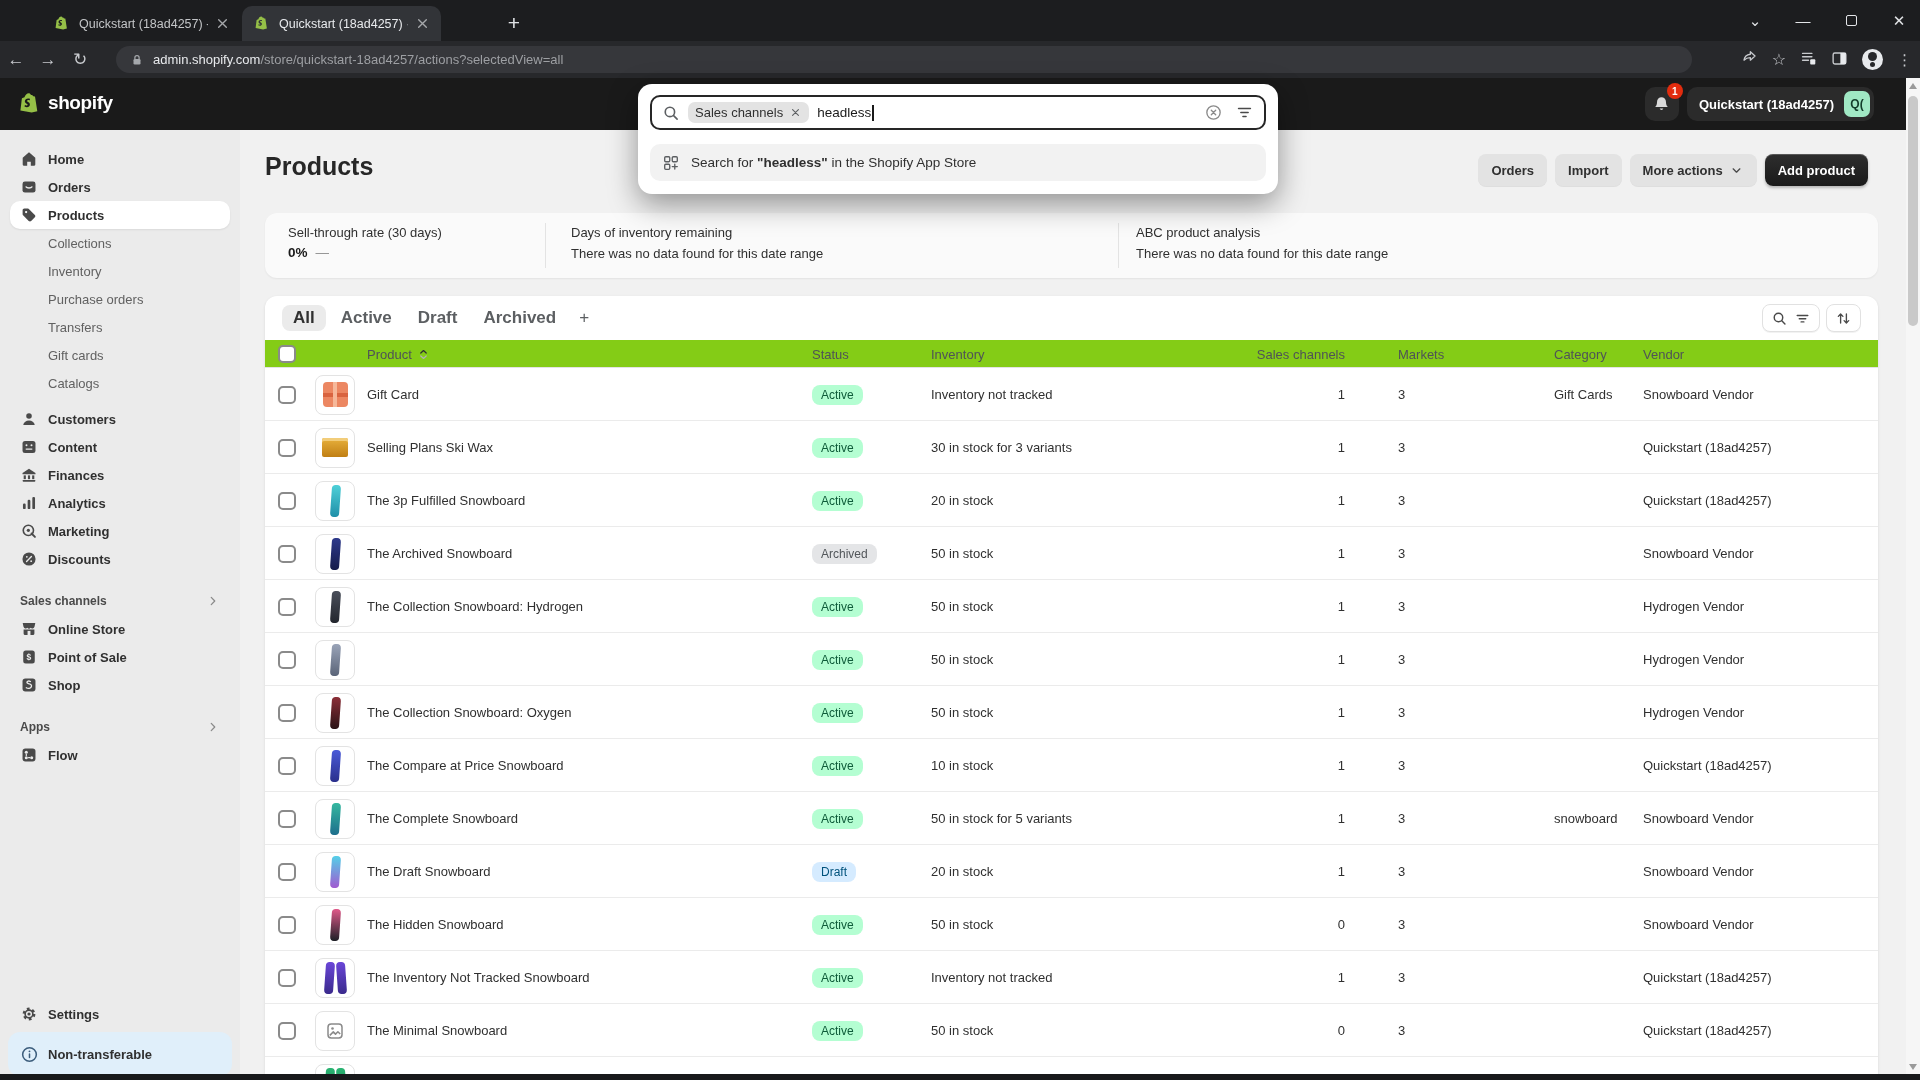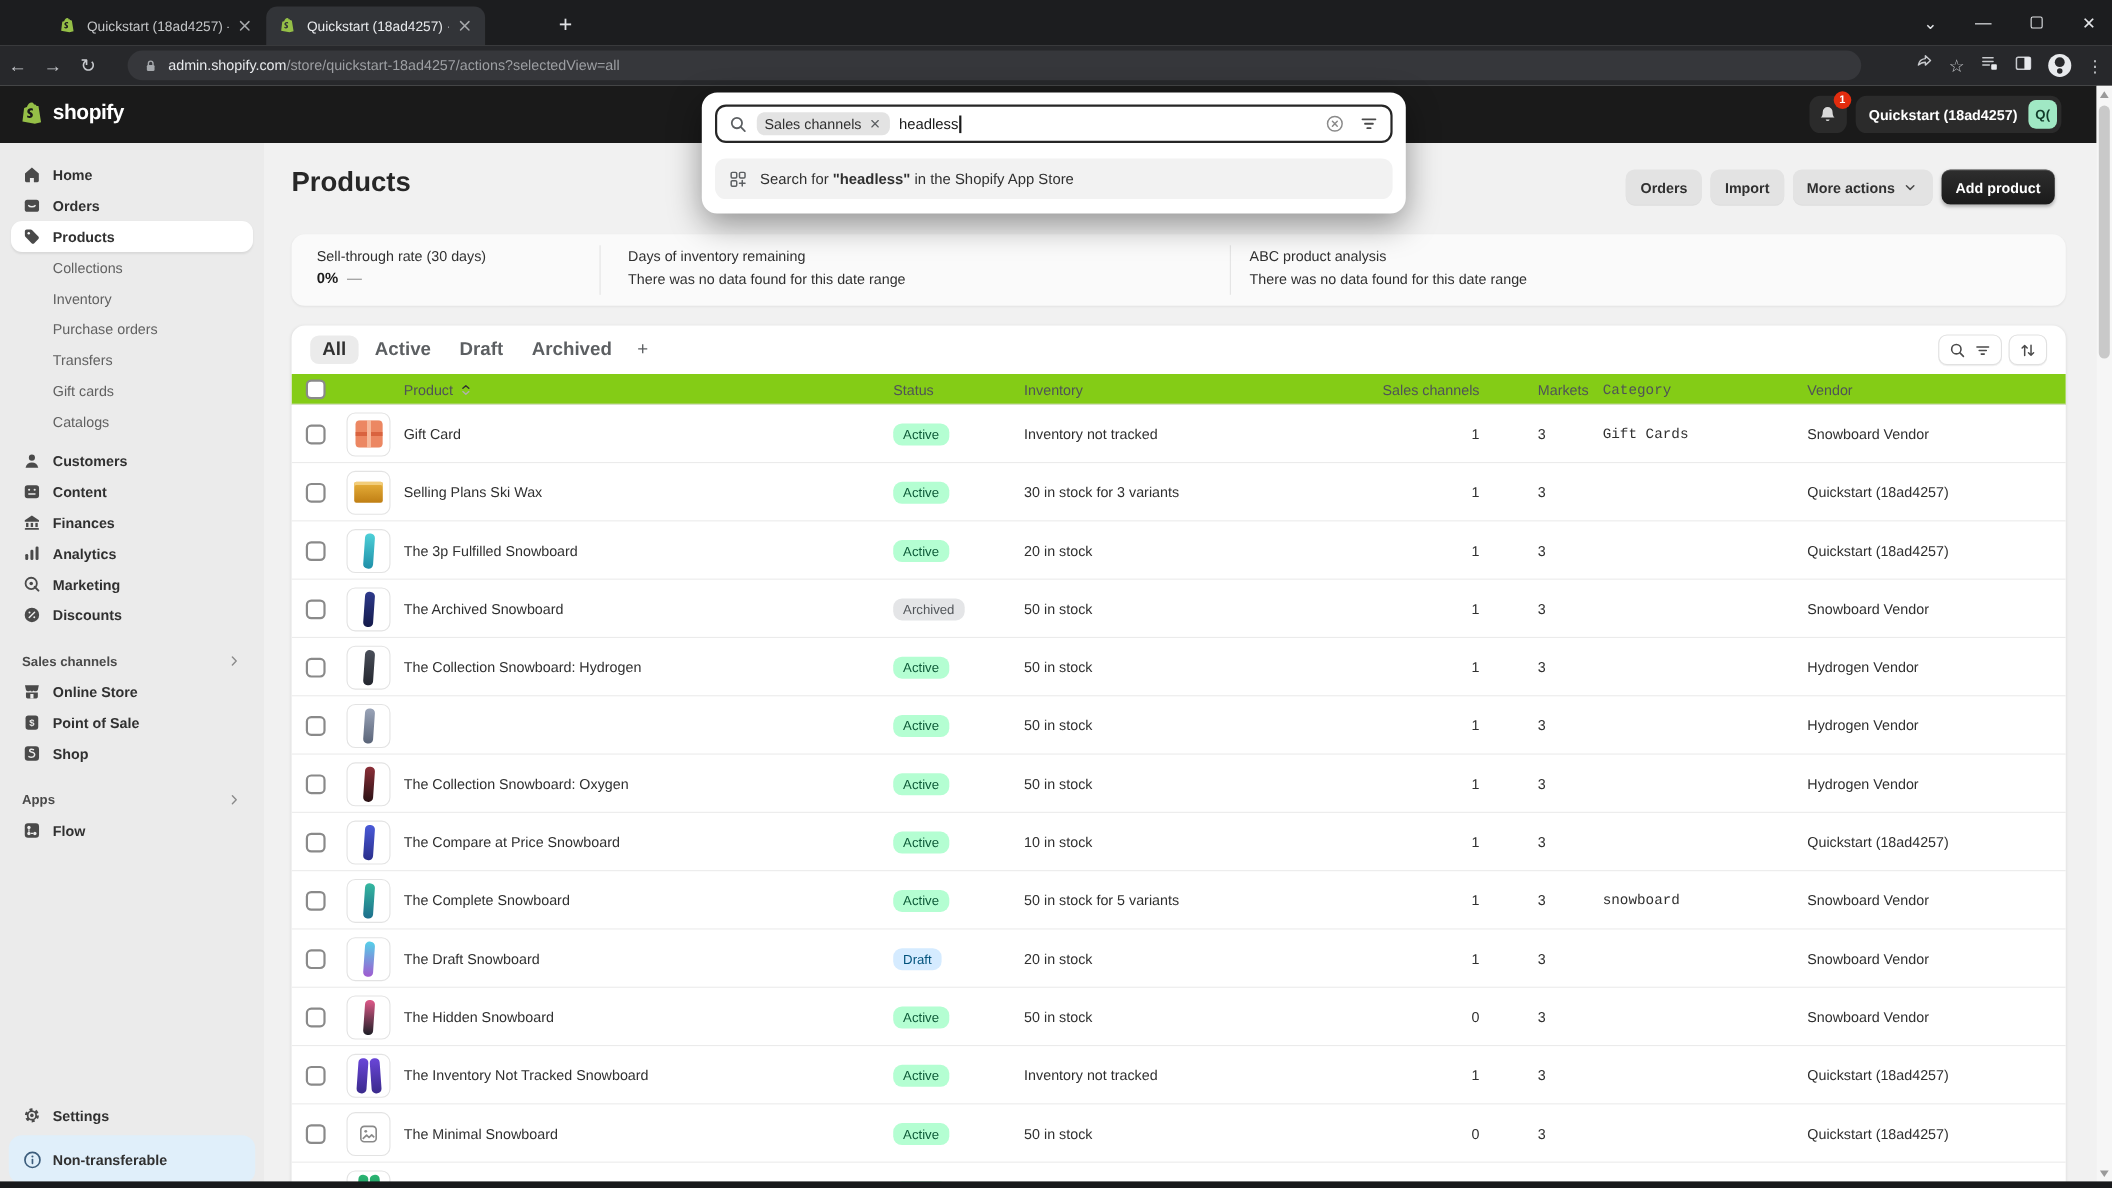--- a/index.html
+++ b/index.html
@@ -99,21 +99,21 @@
 
   #thead { position:absolute; left:0; right:0; top:44px; height:28px; border-bottom:1px solid #e3e3e3; background:#84cc16; }
   .hcell { position:absolute; top:0; height:28px; display:flex; align-items:center; font-size:13px; color:#4f5357; gap:4px; }
   #rows { position:absolute; left:0; right:0; top:72px; bottom:0; }
   .trow { position:relative; height:53px; border-bottom:1px solid #ebebeb; }
   .rcell { position:absolute; top:0; height:53px; display:flex; align-items:center; font-size:13px; color:#303030; }
   .pos-check { left:13px; } .pos-thumb { left:50px; } .pos-product { left:102px; }
   .pos-status { left:547px; } .pos-inventory { left:666px; }
   .pos-channels { left:940px; width:140px; justify-content:flex-end; }
   .pos-markets { left:1133px; width:110px; }
-  .pos-category { left:1192px;font-family:Liberation Mono, monospace; } .pos-vendor { left:1378px; }
+  .pos-category { left:1289px; } .pos-vendor { left:1378px; }
 
   .cbox { width:18px; height:18px; border:2px solid #8a8a8a; border-radius:5px; background:#fff; }
   .thumb { width:40px; height:40px; border:1px solid #e3e3e3; border-radius:8px; background:#fff; display:flex; align-items:center; justify-content:center; gap:3px; overflow:hidden; }
   .board { width:9px; height:32px; border-radius:4px; transform:rotate(4deg); }
   .gift { width:25px; height:25px; border-radius:4px; }
   .wax { width:26px; height:19px; border-radius:2px; background:linear-gradient(180deg,#e8b13c,#c07f14); box-shadow:inset 0 3px 0 #f2cd7a; }
   .ph-img { width:20px; height:20px; }
 
   .badge { font-size:12px; font-weight:500; border-radius:8px; padding:3px 9px; }
   .badge.active { background:#b4fed2; color:#0e5b39; }

